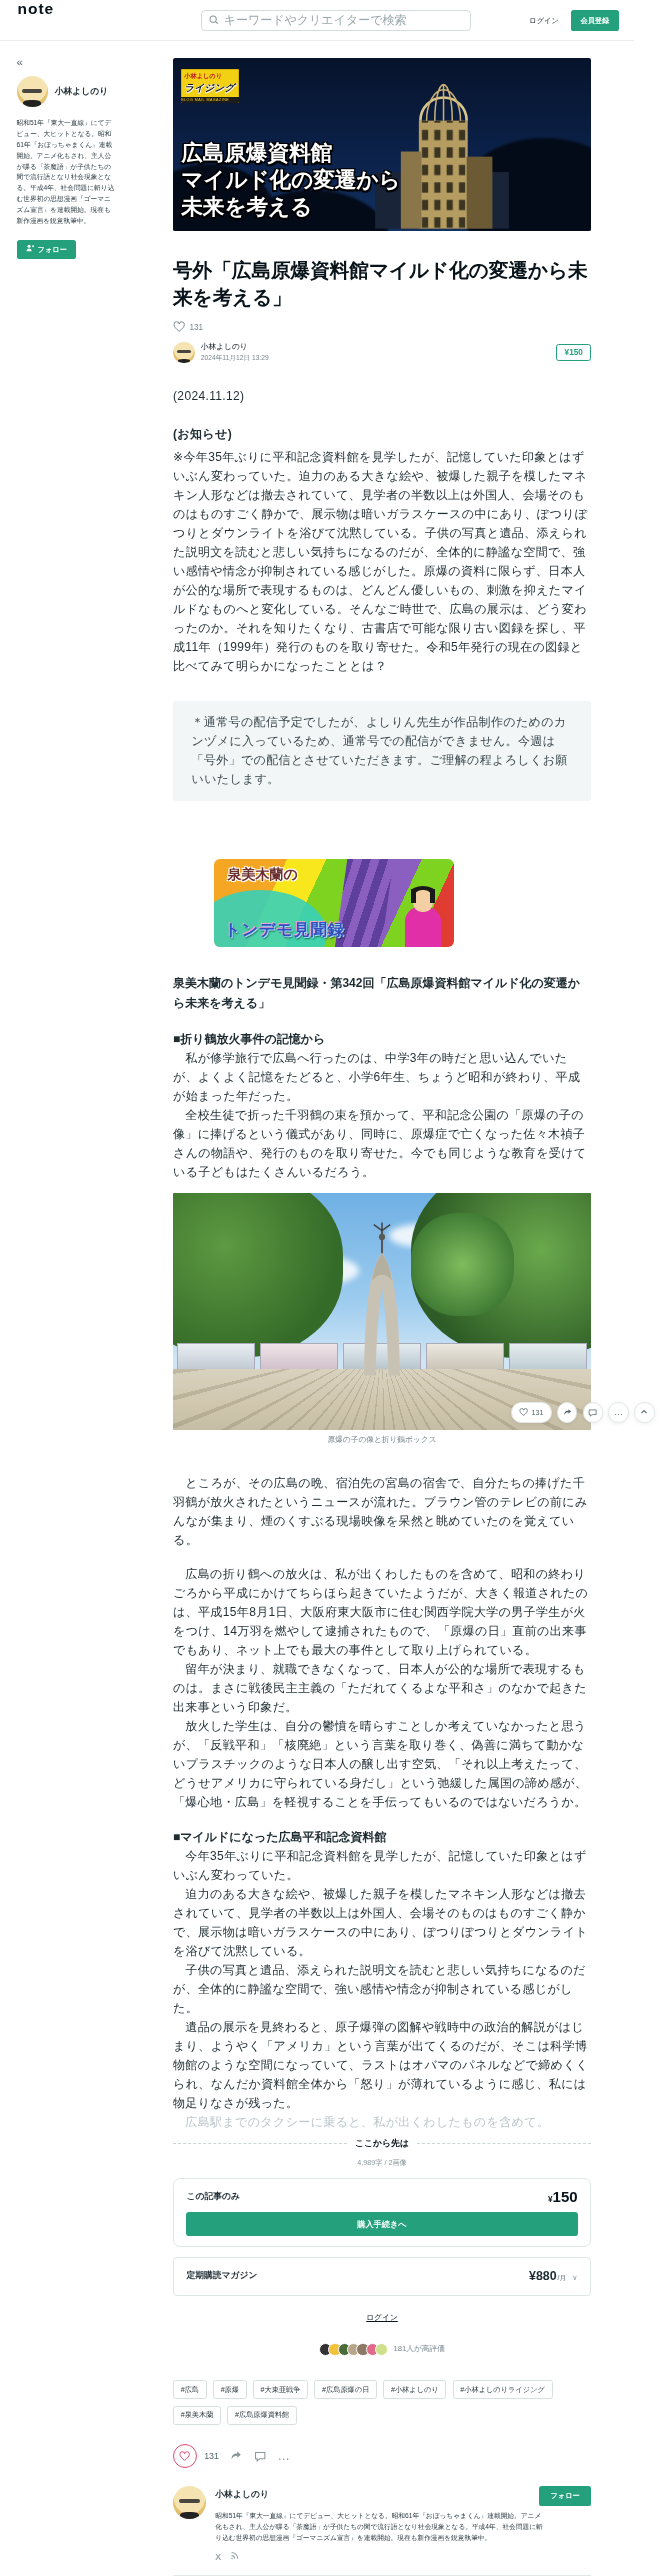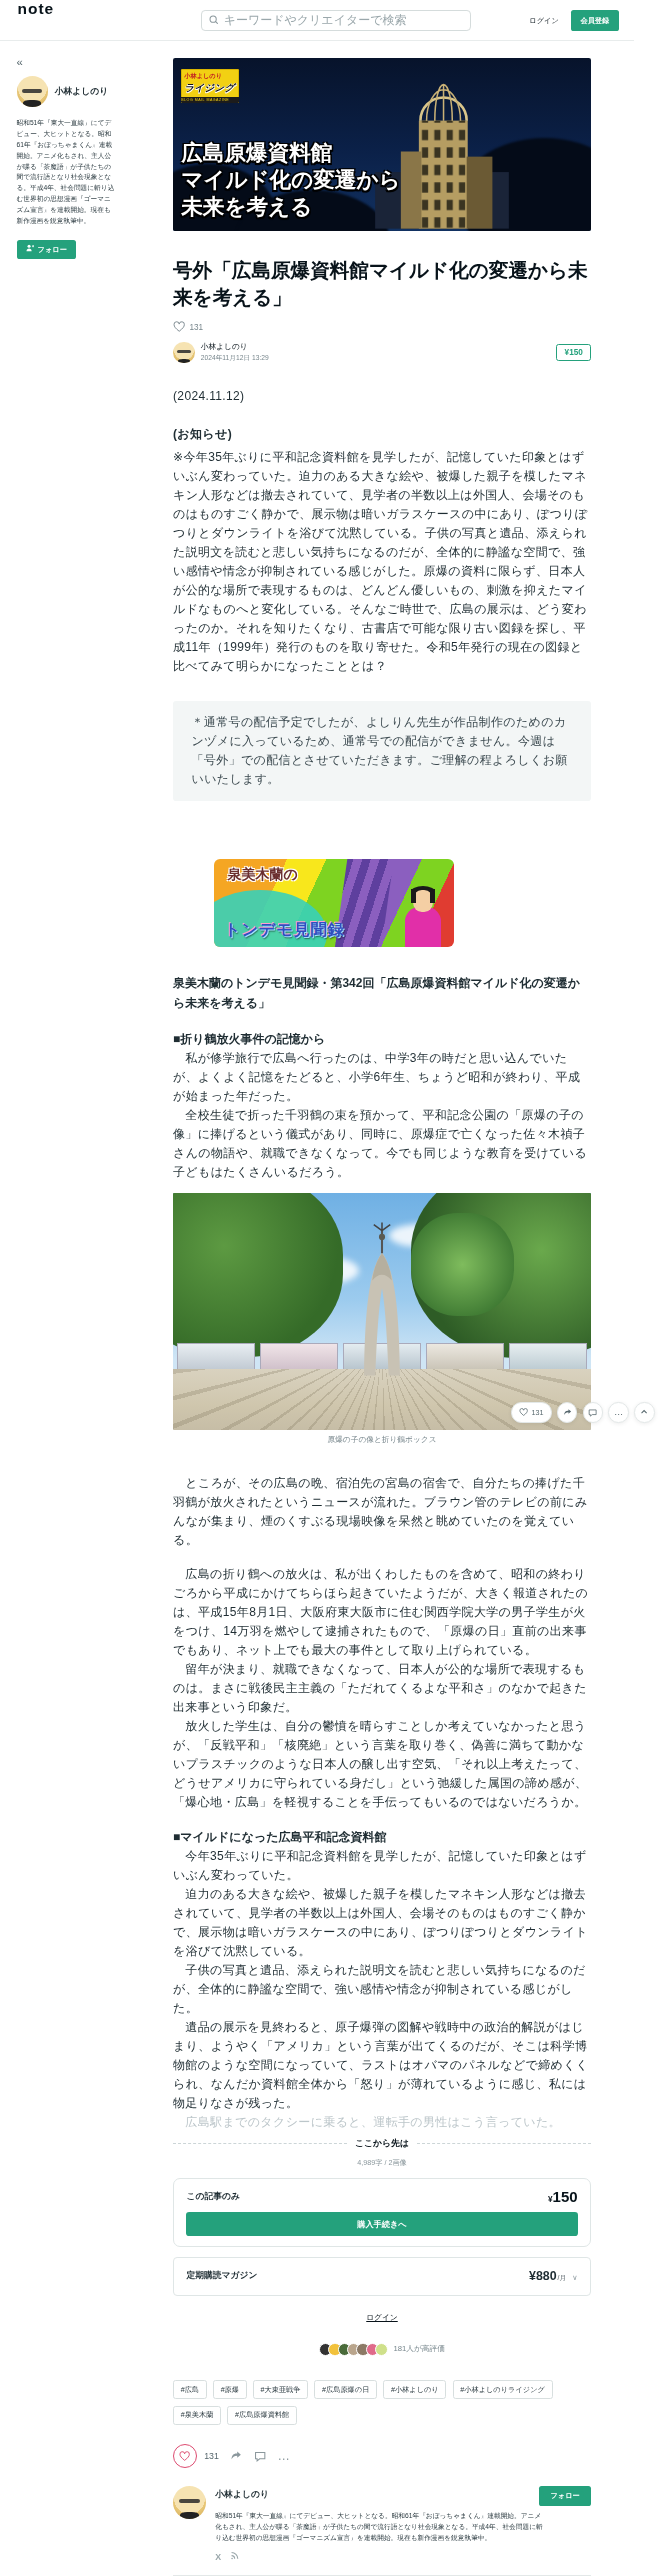--- a/index.html
+++ b/index.html
@@ -271,21 +271,21 @@
         <div class="bn-hair3"></div>
     </div>
     <div class="bn-title">泉美木蘭の</div>
     <div class="bn-sub">トンデモ見聞録</div>
   </div>
 
   <p class="series-title">泉美木蘭のトンデモ見聞録・第342回「広島原爆資料館マイルド化の変遷から未来を考える」</p>
 
   <p class="h-block">■折り鶴放火事件の記憶から</p>
   <p class="p">　私が修学旅行で広島へ行ったのは、中学3年の時だと思い込んでいたが、よくよく記憶をたどると、小学6年生、ちょうど昭和が終わり、平成が始まった年だった。</p>
-  <p class="p">　全校生徒で折った千羽鶴の束を預かって、平和記念公園の「原爆の子の像」に捧げるという儀式があり、同時に、原爆症で亡くなった佐々木禎子さんの物語や、就職できなくなって。今でも同じような教育を受けている子どもはたくさんいるだろう。</p>
+  <p class="p">　全校生徒で折った千羽鶴の束を預かって、平和記念公園の「原爆の子の像」に捧げるという儀式があり、同時に、原爆症で亡くなった佐々木禎子さんの物語や、発行のものを取り寄せた。今でも同じような教育を受けている子どもはたくさんいるだろう。</p>
 
   <div class="monument">
     <div class="cloud" style="left:93px; top:62px; width:93px; height:31px;"></div>
     <div class="cloud" style="left:216px; top:31px; width:62px; height:23px;"></div>
     <div class="tree" style="left:-46px; top:-20.6px; width:216px; height:185px; background:radial-gradient(circle at 45% 40%, #5d9a42, #356b28 70%);"></div>
     <div class="tree" style="right:-57px; top:-31px; width:237px; height:196px; background:radial-gradient(circle at 55% 45%, #6aa94c, #2e5c26 72%);"></div>
     <div class="tree" style="right:77px; top:20.6px; width:103px; height:103px; background:radial-gradient(circle, #7fbc5d, #3f7a33 75%);"></div>
     <div class="panels">
       <div class="panel" style="background:linear-gradient(180deg,#e8eef2,#b9c2cc);"></div>
       <div class="panel" style="background:linear-gradient(180deg,#f0e4e8,#c9b9c4);"></div>
@@ -309,21 +309,21 @@
   <p class="p p4">　ところが、その広島の晩、宿泊先の宮島の宿舎で、自分たちの捧げた千羽鶴が放火されたというニュースが流れた。ブラウン管のテレビの前にみんなが集まり、煙のくすぶる現場映像を呆然と眺めていたのを覚えている。</p>
   <p class="p p5">　広島の折り鶴への放火は、私が出くわしたものを含めて、昭和の終わりごろから平成にかけてちらほら起きていたようだが、大きく報道されたのは、平成15年8月1日、大阪府東大阪市に住む関西学院大学の男子学生が火をつけ、14万羽を燃やして逮捕されたもので、「原爆の日」直前の出来事でもあり、ネット上でも最大の事件として取り上げられている。</p>
   <p class="p">　留年が決まり、就職できなくなって、日本人が公的な場所で表現するものは。まさに戦後民主主義の「ただれてくるよな平和さ」のなかで起きた出来事という印象だ。</p>
   <p class="p">　放火した学生は、自分の鬱憤を晴らすことしか考えていなかったと思うが、「反戦平和」「核廃絶」という言葉を取り巻く、偽善に満ちて動かないプラスチックのような日本人の醸し出す空気、「それ以上考えたって、どうせアメリカに守られている身だし」という弛緩した属国の諦め感が、「爆心地・広島」を軽視することを手伝ってもいるのではないだろうか。</p>
 
   <p class="h-block" style="margin-top:15.5px;">■マイルドになった広島平和記念資料館</p>
   <p class="p">　今年35年ぶりに平和記念資料館を見学したが、記憶していた印象とはずいぶん変わっていた。</p>
   <p class="p">　迫力のある大きな絵や、被爆した親子を模したマネキン人形などは撤去されていて、見学者の半数以上は外国人、会場そのものはものすごく静かで、展示物は暗いガラスケースの中にあり、ぽつりぽつりとダウンライトを浴びて沈黙している。</p>
   <p class="p">　子供の写真と遺品、添えられた説明文を読むと悲しい気持ちになるのだが、全体的に静謐な空間で、強い感情や情念が抑制されている感じがした。</p>
   <p class="p">　遺品の展示を見終わると、原子爆弾の図解や戦時中の政治的解説がはじまり、ようやく「アメリカ」という言葉が出てくるのだが、そこは科学博物館のような空間になっていて、ラストはオバマのパネルなどで締めくくられ、なんだか資料館全体から「怒り」が薄れているように感じ、私には物足りなさが残った。</p>
-  <p class="p faded">　広島駅までのタクシーに乗ると、運転手の男性はこう言っていた。</p>
+  <p class="p faded">　広島駅までのタクシーに乗ると、私が出くわしたものを含めて。</p>
 
   <div class="pw-head">
     <div class="dash"></div>
     <div class="pw-title">ここから先は</div>
     <div class="dash"></div>
   </div>
   <div class="pw-meta">4,989字 / 2画像</div>
 
   <div class="buy-card">
     <div class="buy-row">

